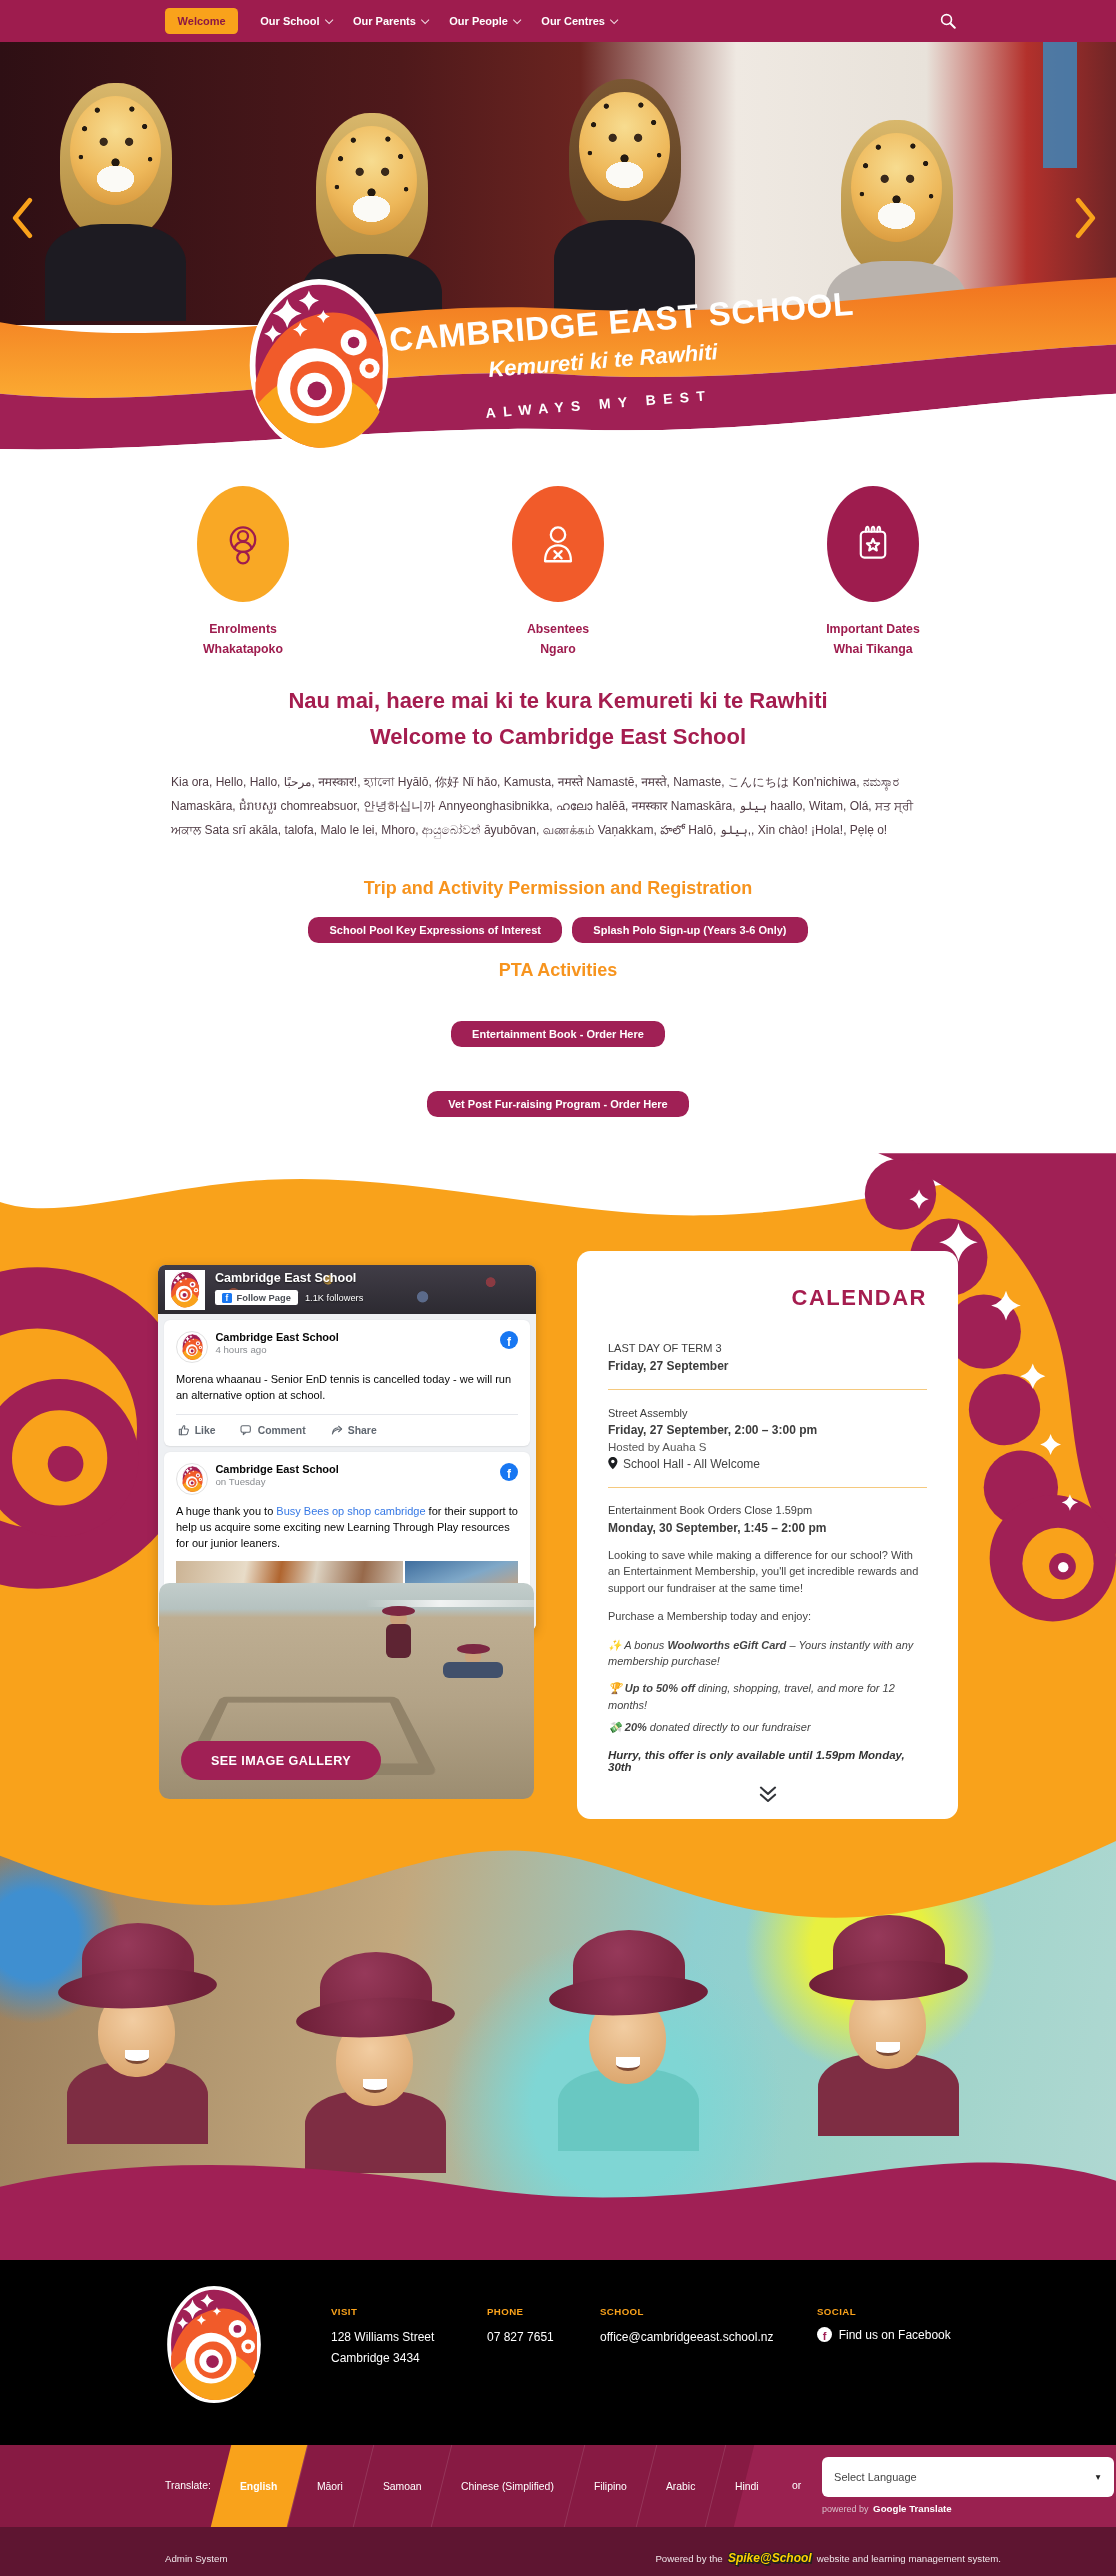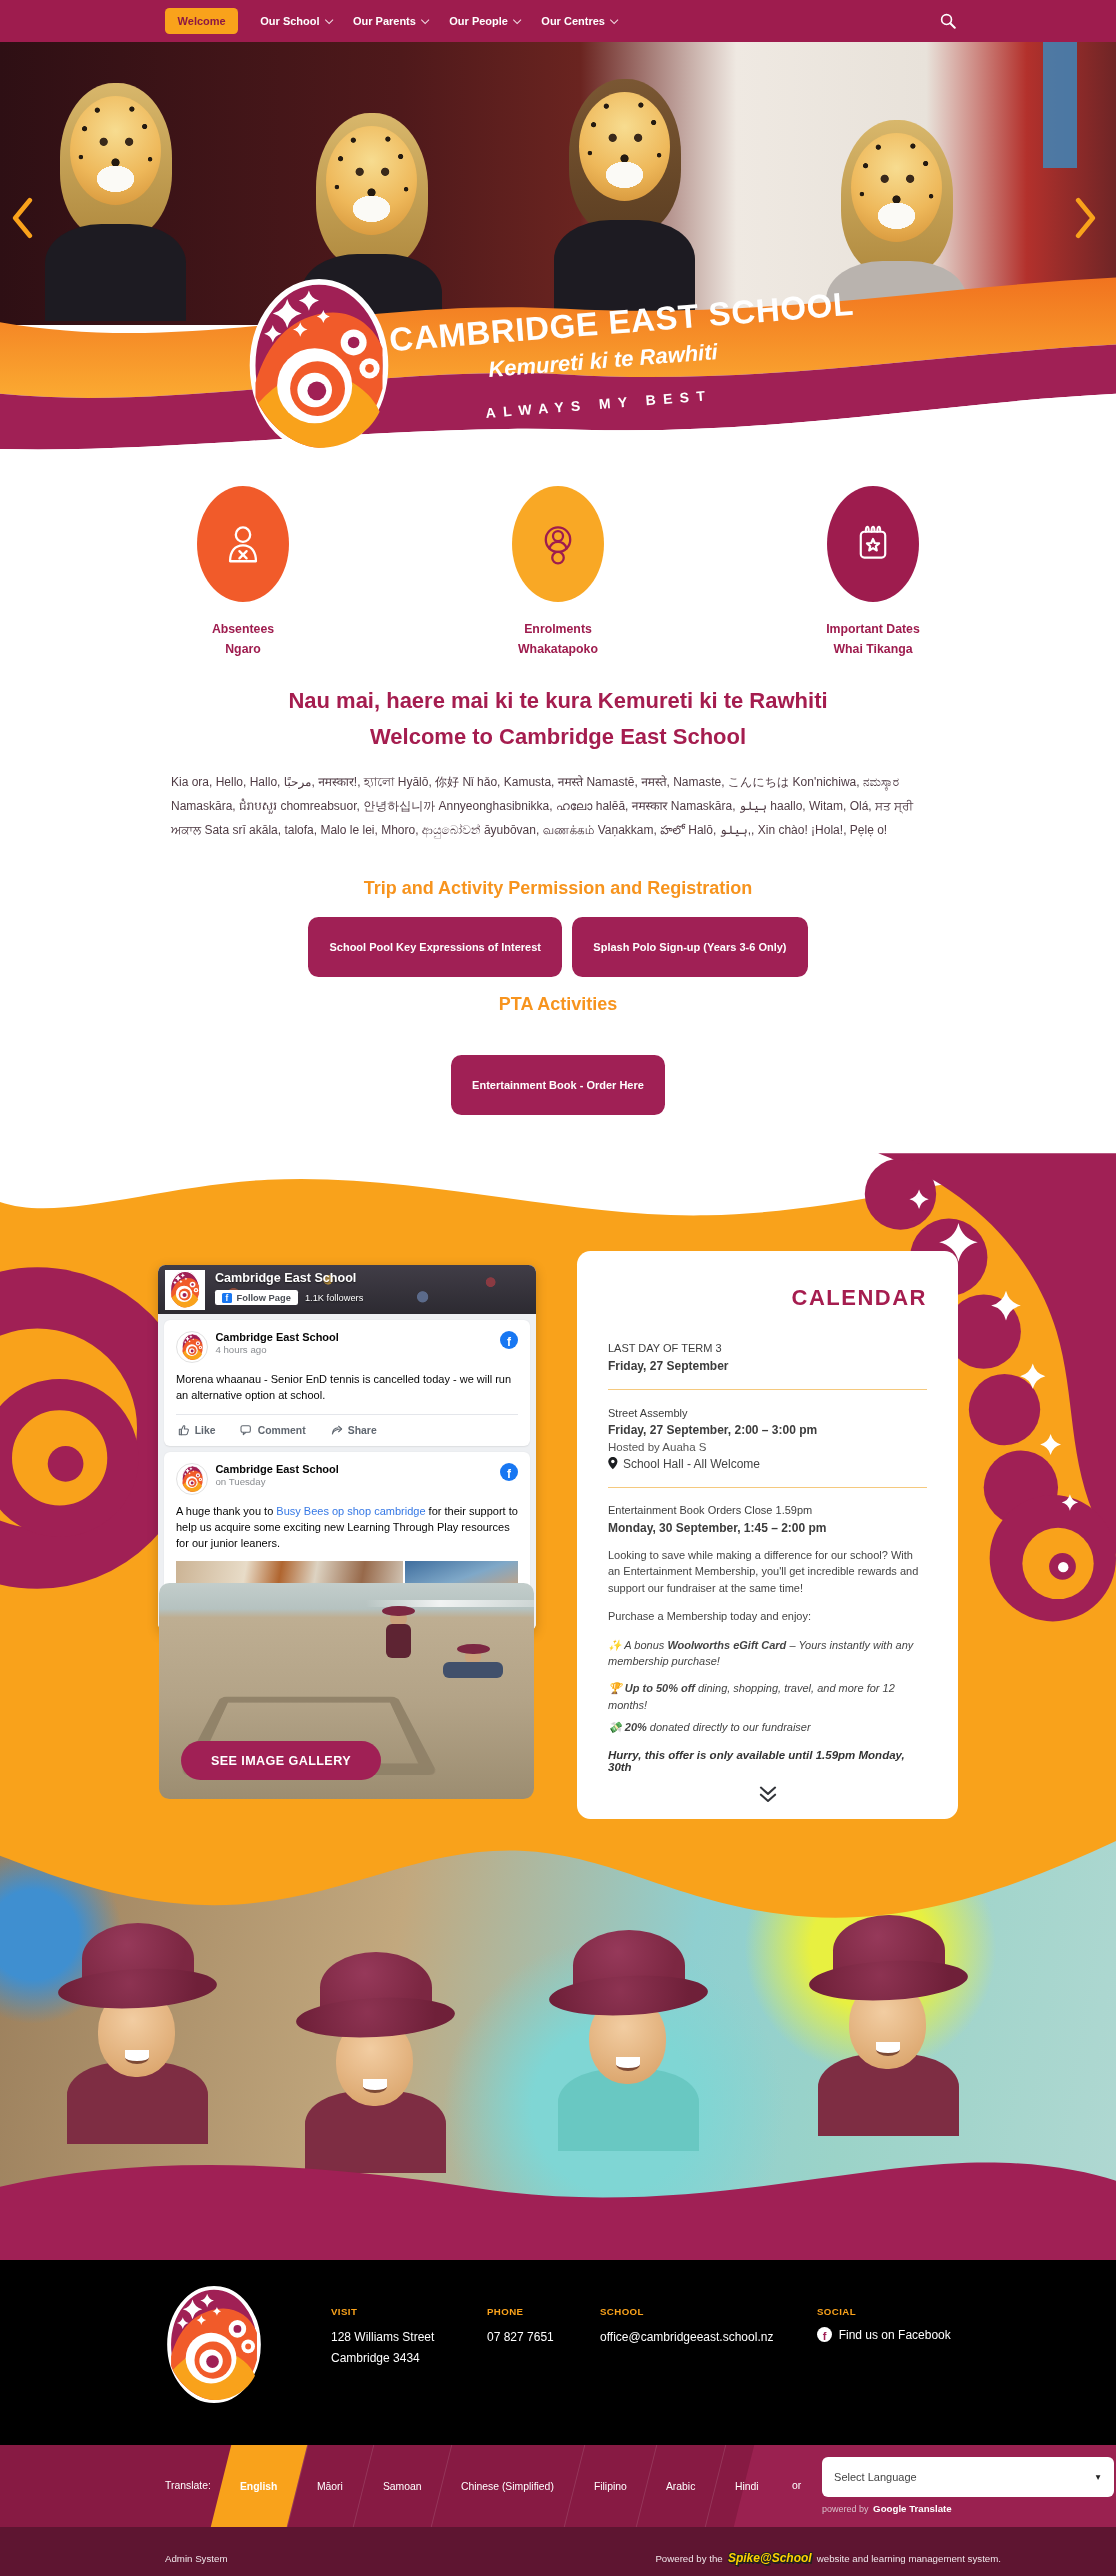--- a/index.html
+++ b/index.html
@@ -56,21 +56,21 @@
 
   
   .welcome{height:217px;box-sizing:border-box;padding-top:43px;text-align:center;}
   .w-h1{color:#a51d4f;font-size:22px;font-weight:bold;margin:0 0 10.4px;}
   .greetings{width:774px;margin:19.3px auto 0;font-size:12px;line-height:2.0;color:#4f3b44;text-align:left;}
 
   
   .actions{height:275px;box-sizing:border-box;text-align:center;}
   .orange-h{color:#f7941e;font-size:18px;font-weight:bold;margin:16.4px 0 18px;}
   .btn-row{display:flex;justify-content:center;gap:10.4px;}
-  .pill{background:#a02055;color:#fff;font-size:11px;font-weight:600;padding:24px 21px;border-radius:10.4px;border:none;cursor:pointer;font-family:inherit;}
+  .pill{background:#a02055;color:#fff;font-size:11px;font-weight:600;padding:7px 21px;border-radius:10.4px;border:none;cursor:pointer;font-family:inherit;}
   .pill.stack{display:inline-block;margin:22px auto;}
 
   
   .orange-zone{position:relative;height:673px;background:#f9a21b;overflow:hidden;}
   .oz-topwave{position:absolute;top:0;left:0;width:100%;height:89px;}
   .oz-decor{position:absolute;}
   .fb-card{position:absolute;left:158px;top:112px;width:378px;background:#fff;border-radius:7.4px;overflow:hidden;box-shadow:0 3.7px 12px rgba(0,0,0,.2);z-index:5;}
   .fb-cover{height:49px;position:relative;background:
       radial-gradient(circle at 20% 60%, #8a4a3a 0 6px, rgba(0,0,0,0) 6.7px),
       radial-gradient(circle at 45% 30%, #b0893b 0 4.5px, rgba(0,0,0,0) 5.2px),
@@ -257,40 +257,40 @@
       <div class="maori-name">Kemureti ki te Rawhiti</div>
       <div class="motto">ALWAYS MY BEST</div>
     </div>
     <svg class="banner-logo" viewBox="0 0 100 124">
         <use href="#koru"></use>
       </svg>
   </section>
 
   <section class="quicklinks">
     <a class="ql">
+      <span class="ql-circle amber">
+        <svg width="46" height="46" viewBox="0 0 64 64" fill="none" stroke="#9e1c4e" stroke-width="3.2" stroke-linecap="round" stroke-linejoin="round">
+            <circle cx="32" cy="26" r="17"></circle>
+            <circle cx="32" cy="21" r="7"></circle>
+            <path d="M20,38 C22,32 27,29 32,29 C37,29 42,32 44,38"></path>
+            <circle cx="32" cy="51" r="8"></circle>
+          </svg>
+      </span>
+      <span class="ql-label"><span>Enrolments</span><br><span>Whakatapoko</span></span>
+    </a>
+    <a class="ql">
       <span class="ql-circle red">
         <svg width="46" height="46" viewBox="0 0 64 64" fill="none" stroke="#fff" stroke-width="3.2" stroke-linecap="round" stroke-linejoin="round">
             <circle cx="32" cy="19" r="10"></circle>
             <path d="M14,56 C14,42 21,34 32,34 C43,34 50,42 50,56 Z"></path>
             <line x1="27" y1="42" x2="37" y2="52"></line>
             <line x1="37" y1="42" x2="27" y2="52"></line>
           </svg>
       </span>
       <span class="ql-label"><span>Absentees</span><br><span>Ngaro</span></span>
-    </a>
-    <a class="ql">
-      <span class="ql-circle amber">
-        <svg width="46" height="46" viewBox="0 0 64 64" fill="none" stroke="#9e1c4e" stroke-width="3.2" stroke-linecap="round" stroke-linejoin="round">
-            <circle cx="32" cy="26" r="17"></circle>
-            <circle cx="32" cy="21" r="7"></circle>
-            <path d="M20,38 C22,32 27,29 32,29 C37,29 42,32 44,38"></path>
-            <circle cx="32" cy="51" r="8"></circle>
-          </svg>
-      </span>
-      <span class="ql-label"><span>Enrolments</span><br><span>Whakatapoko</span></span>
     </a>
     <a class="ql">
       <span class="ql-circle maroon">
         <svg width="46" height="46" viewBox="0 0 64 64" fill="none" stroke="#fff" stroke-width="3" stroke-linecap="round" stroke-linejoin="round">
             <rect x="15" y="15" width="34" height="36" rx="5"></rect>
             <path d="M22,15 C22,11 22,8 24,8 C26,8 26,11 26,13"></path>
             <path d="M30,15 C30,11 30,8 32,8 C34,8 34,11 34,13"></path>
             <path d="M38,15 C38,11 38,8 40,8 C42,8 42,11 42,13"></path>
             <path d="M32,25 L34.4,30.6 L40.5,31.1 L35.9,35.1 L37.3,41 L32,37.8 L26.7,41 L28.1,35.1 L23.5,31.1 L29.6,30.6 Z"></path>
           </svg>

